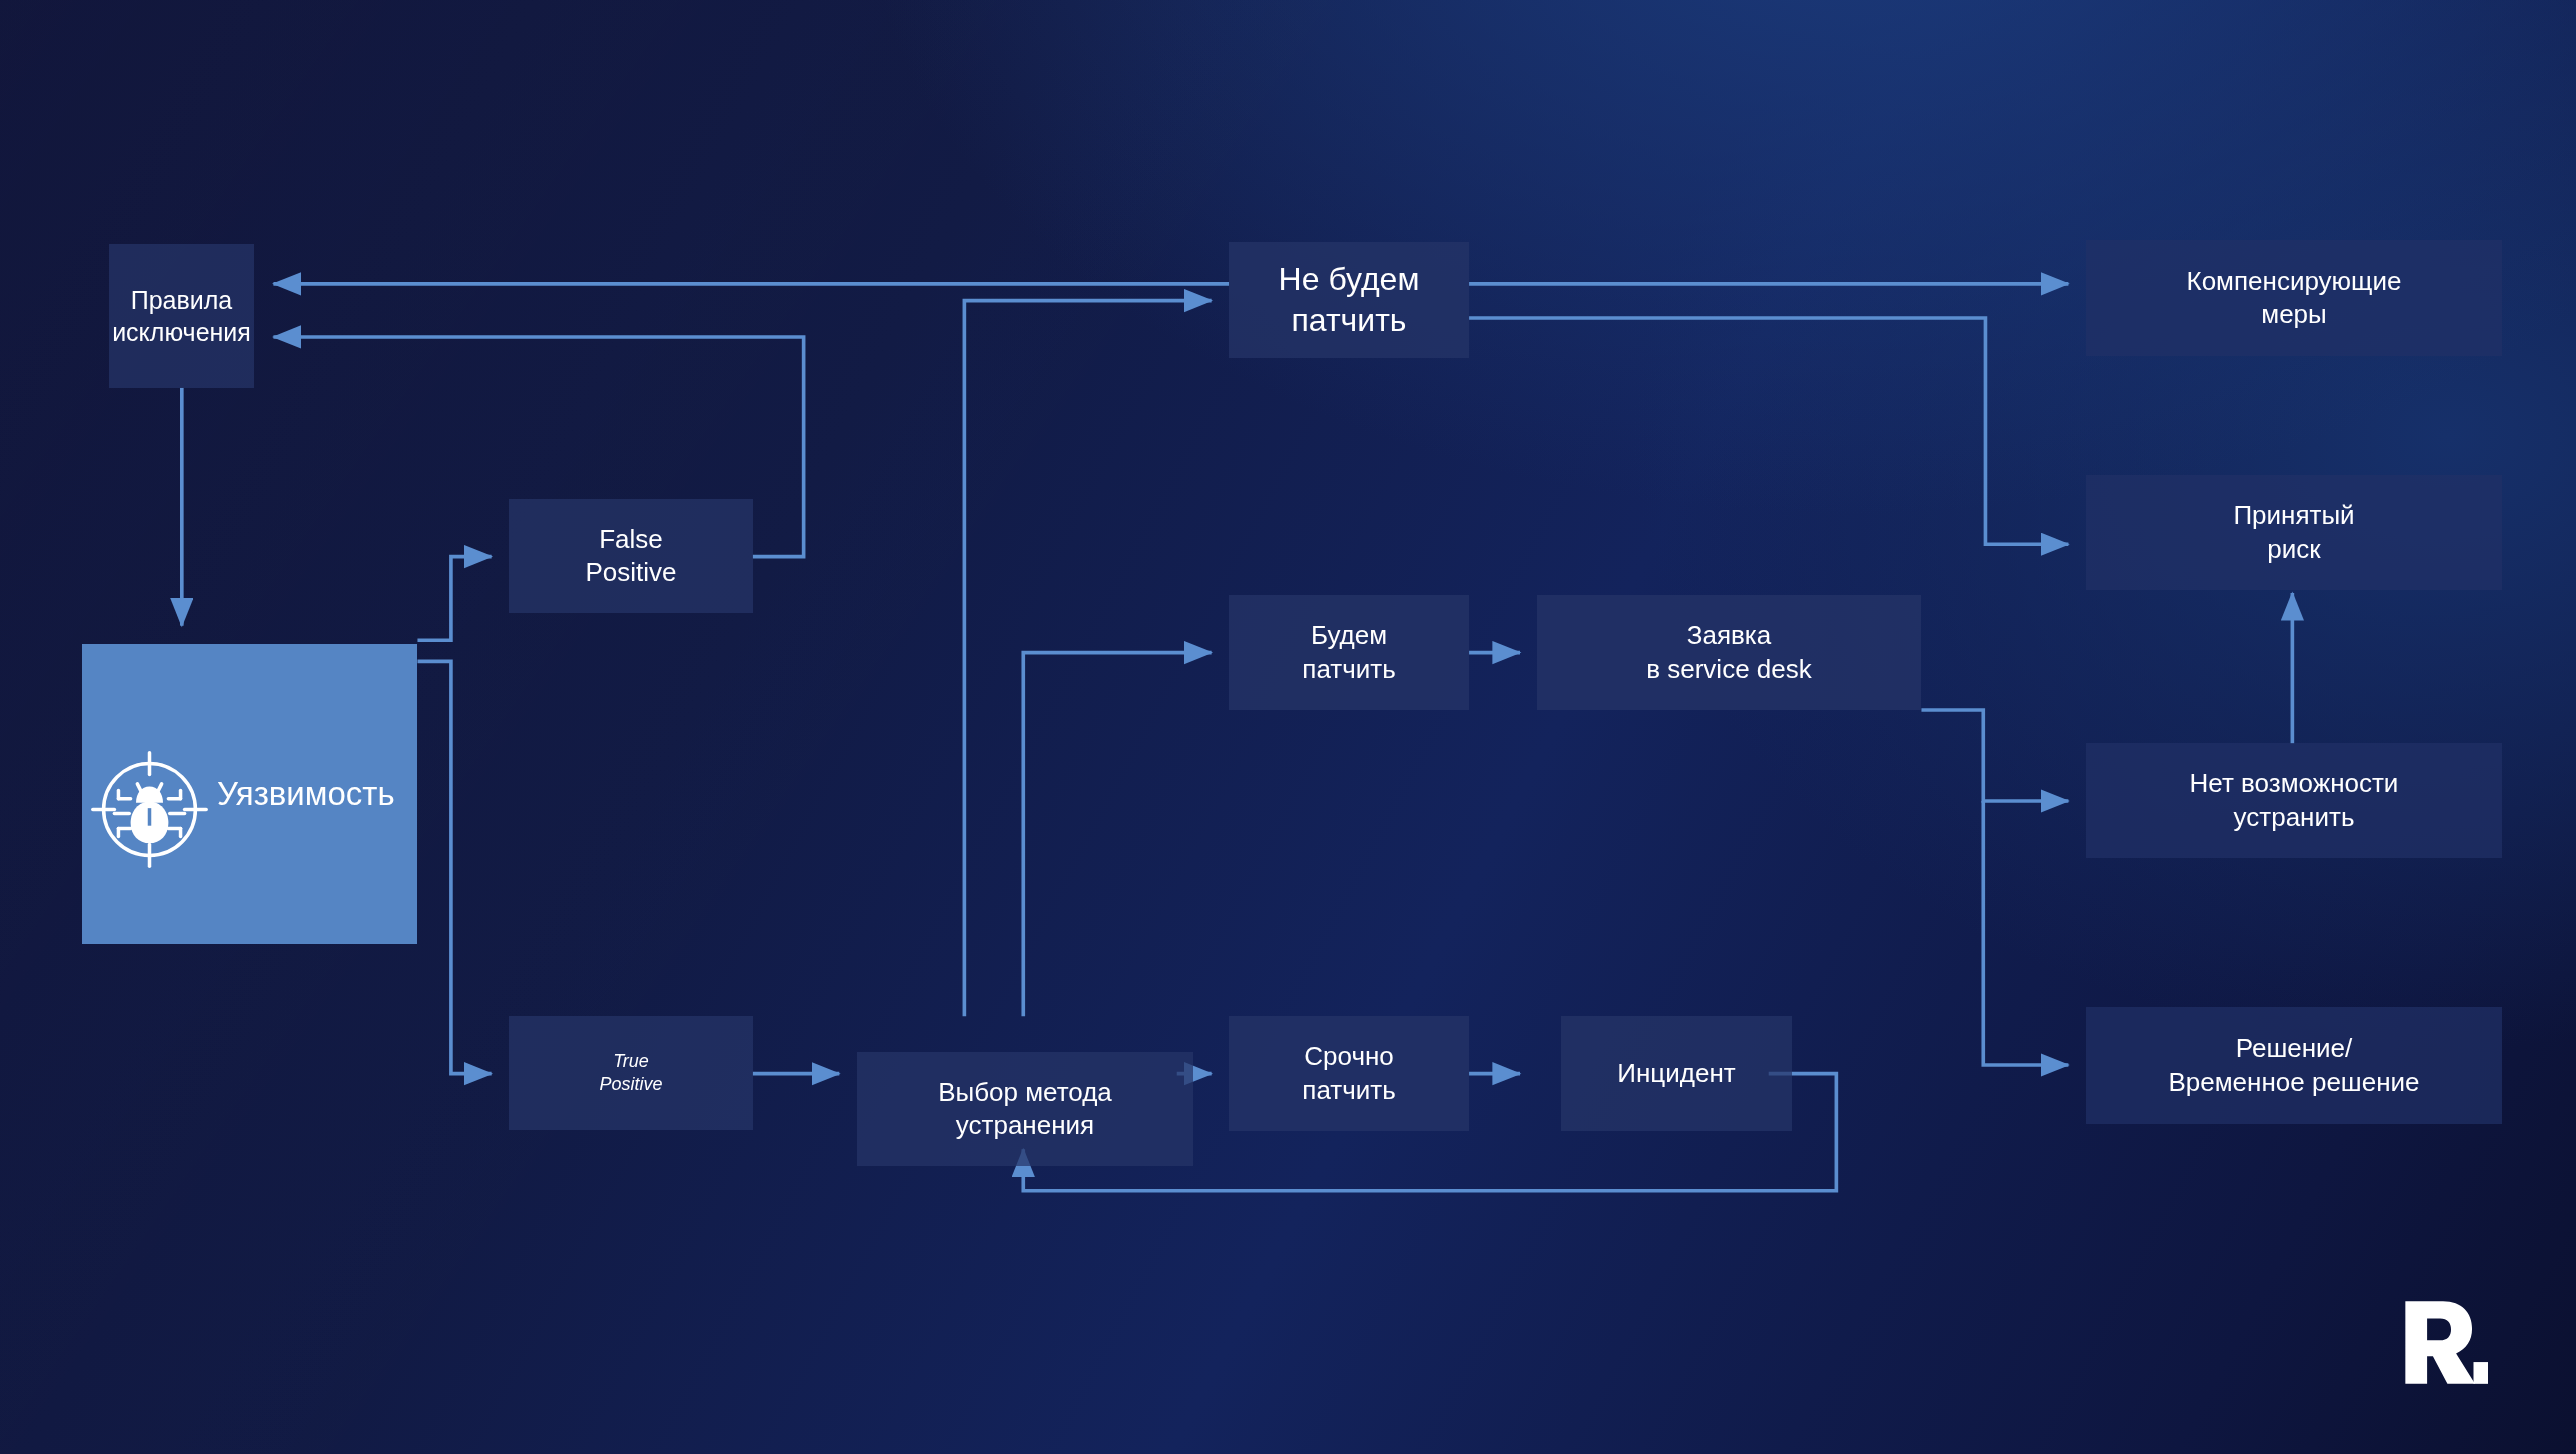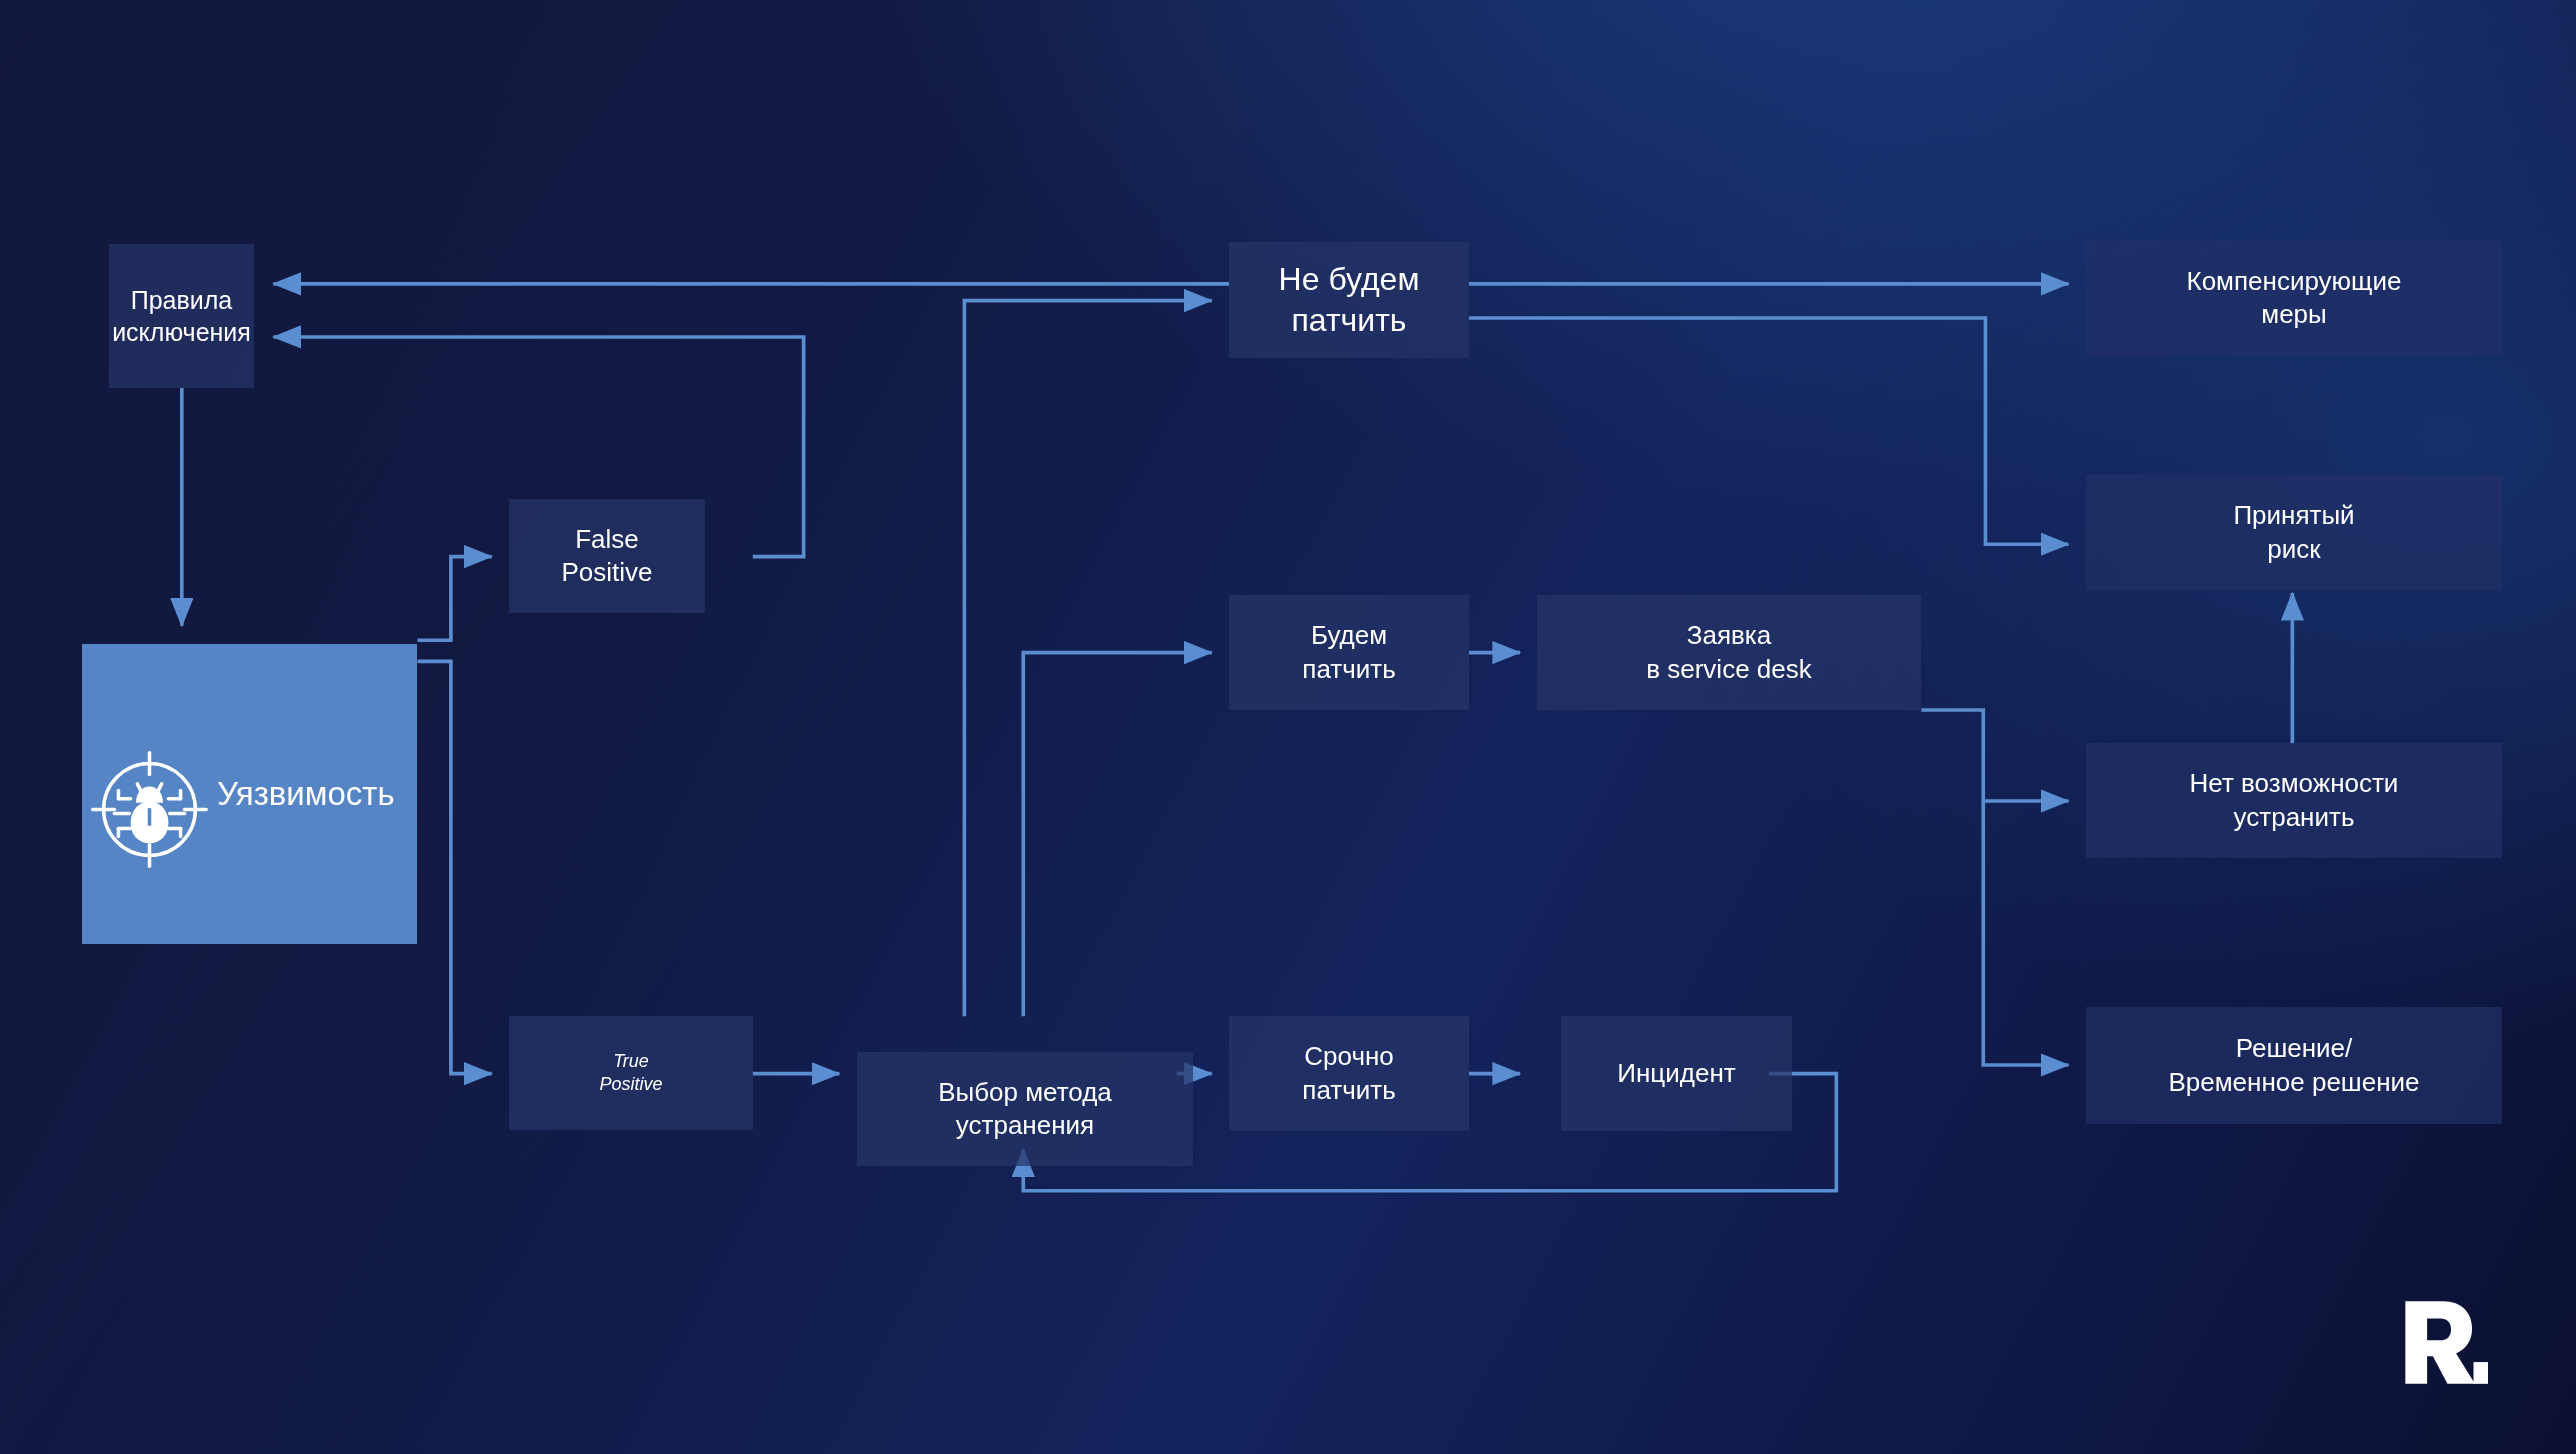--- a/index.html
+++ b/index.html
@@ -119,21 +119,21 @@
       <line x1="73" y1="42" x2="73" y2="36"></line>
       <line x1="76" y1="53" x2="65" y2="53"></line>
       <line x1="73" y1="64" x2="64" y2="64"></line>
       <line x1="73" y1="64" x2="73" y2="70"></line>
       <line x1="50" y1="49" x2="50" y2="62"></line>
     </g>
     <path d="M50,33 C56,33 60,38 60,45 L40,45 C40,38 44,33 50,33 Z" fill="#ffffff"></path>
     <path d="M50,44 C58,44 64,51 64,60 C64,69 58,75 50,75 C42,75 36,69 36,60 C36,51 42,44 50,44 Z" fill="#ffffff"></path>
     <path d="M50,49 L50,62" stroke="#5585c4" stroke-width="2.6" fill="none"></path>
   </svg><div class="accent-label">Уязвимость</div></div>
-      <div class="node dark" style="left: 509px; top: 499px; width: 196px; height: 114px; font-size: 26px;"><div>False
+      <div class="node dark" style="left: 509px; top: 499px; width: 244px; height: 114px; font-size: 26px;"><div>False
 Positive</div></div>
       <div class="node dark" style="left: 509px; top: 1016px; width: 244px; height: 114px; font-size: 18px; font-style: italic;"><div>True
 Positive</div></div>
       <div class="node dark" style="left: 857px; top: 1016px; width: 336px; height: 114px; font-size: 26px; margin-top: 36px;"><div>Выбор метода
 устранения</div></div>
       <div class="node dark" style="left: 1229px; top: 242px; width: 240px; height: 116px; font-size: 32px;"><div>Не будем
 патчить</div></div>
       <div class="node dark" style="left: 1229px; top: 595px; width: 240px; height: 115px; font-size: 26px;"><div>Будем
 патчить</div></div>
       <div class="node dark" style="left: 1537px; top: 595px; width: 384px; height: 115px; font-size: 26px;"><div>Заявка

